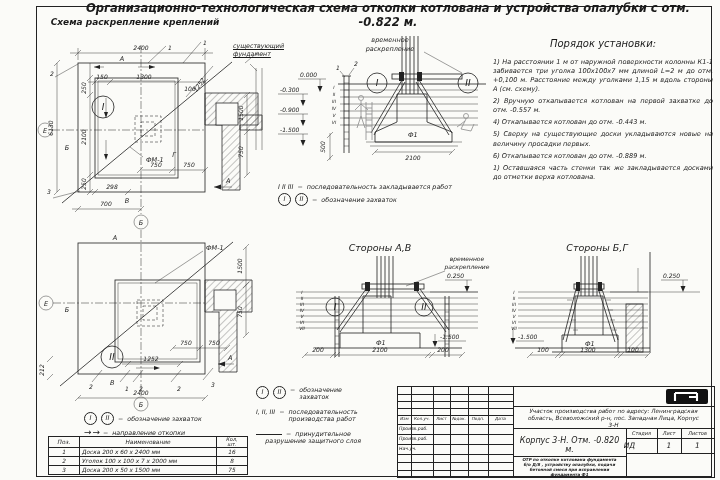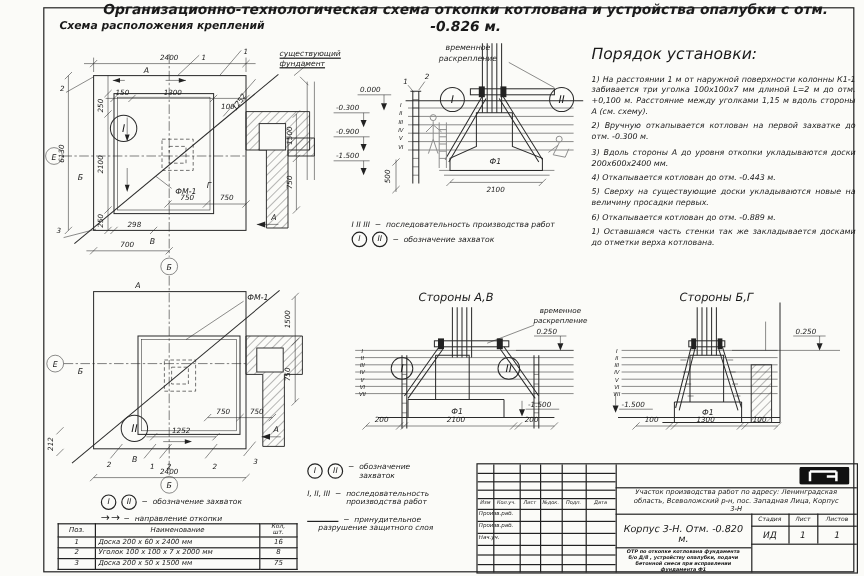--- a/index.html
+++ b/index.html
@@ -6,33 +6,33 @@
   .sheet{position:relative;width:720px;height:480px;background:#fbfbf8;overflow:hidden;
          font-family:"DejaVu Sans",sans-serif;color:#1a1a1a;}
   .frame{position:absolute;left:36px;top:6px;width:674px;height:469px;border:1.4px solid #222;}
   .abs{position:absolute;}
   .title{left:66px;top:1px;width:644px;text-align:center;font-size:11.5px;font-weight:bold;font-style:italic;}
   .hleft{left:40px;top:17px;width:190px;text-align:center;font-size:9px;font-weight:bold;font-style:italic;line-height:1.15;}
   .hmid{left:330px;top:14px;width:180px;text-align:center;font-size:9.5px;font-weight:bold;font-style:italic;}
   .exfound{left:233px;top:42px;width:70px;font-size:6.3px;font-style:italic;line-height:1.25;text-decoration:underline;}
   
   .order{left:493px;top:37px;width:220px;font-size:6.6px;font-style:italic;line-height:1.38;}
-  .order .ohead{text-align:left;font-size:13px;margin-bottom:7px;}
+  .order .ohead{text-align:center;font-size:10px;margin-bottom:7px;}
   .order p{margin:0 0 3px 0;text-align:justify;}
   .order .note{margin-top:7px;}
   
   .circ{display:inline-block;width:11px;height:11px;border:0.9px solid #222;border-radius:50%;
         text-align:center;font-size:6.5px;line-height:11px;font-style:italic;vertical-align:middle;}
   .leg{font-size:6.3px;font-style:italic;}
   .legrow{display:flex;align-items:center;gap:4px;margin-bottom:3px;}
   .leg-left{left:84px;top:412px;width:170px;}
   .arrowglyph{font-size:9px;line-height:9px;letter-spacing:-1px;}
   .leg-mid{left:256px;top:386px;width:140px;}
   .leg-mid .legrow{margin-bottom:8px;align-items:flex-start;}
-  .leg-fw{left:278px;top:183px;width:210px;font-size:6.4px;font-style:italic;margin-left:15px;}
+  .leg-fw{left:278px;top:183px;width:210px;font-size:6.4px;font-style:italic;}
   .leg-fw .legrow{margin-bottom:2px;}
   .dashsym{display:inline-block;width:26px;border-top:1px solid #222;height:1px;margin-top:4px;}
   
   .materials{left:48px;top:436px;}
   .materials table{border-collapse:collapse;font-size:5.8px;font-style:italic;}
   .materials td,.materials th{border:0.9px solid #222;padding:0 2px;height:8px;font-weight:normal;}
   .materials th{text-align:center;}
   .materials .cpos{width:26px;text-align:center;}
   .materials .cname{width:132px;}
   .materials .cqty{width:26px;text-align:center;}
@@ -61,23 +61,23 @@
   svg .gray{stroke:#8a8a8a;stroke-width:.8;fill:none;}
   svg text{fill:#1a1a1a;stroke:none;font-style:italic;font-family:"DejaVu Sans",sans-serif;}
   .t45{font-size:4.5px;} .t6{font-size:6px;} .t65{font-size:6.5px;} .t9{font-size:9px;} .t95{font-size:9.5px;}
 </style>
 </head>
 <body>
 
 <div class="sheet">
   <div class="frame abs"></div>
 
-  <div class="abs title">Организационно-технологическая схема откопки котлована и устройства опалубки с отм. -0.826 м.</div>
+  <div class="abs title">Организационно-технологическая схема откопки котлована и устройства опалубки с отм. -0.822 м.</div>
   <div class="abs hleft">
-    <div>Схема расположения креплений</div>
+    <div>Схема раскрепление креплений</div>
   </div>
   <div class="abs exfound">
     <div>существующий</div>
     <div>фундамент</div>
   </div>
 
   <svg class="abs" style="left:0;top:0;" width="720" height="480" viewBox="0 0 720 480">
     <defs>
       <pattern id="hatch" width="5" height="5" patternUnits="userSpaceOnUse" patternTransform="rotate(45)">
         <line x1="0" y1="0" x2="0" y2="5" stroke="#3a3a3a" stroke-width="0.6"></line>
@@ -407,33 +407,32 @@
       <path class="tn" d="M527,358 l6,-6 M645,358 l6,-6 M555,358 l6,-6 M559,358 l6,-6 M614,358 l6,-6 M618,358 l6,-6"></path>
       <text class="t6" x="543" y="352" text-anchor="middle">100</text>
       <text class="t6" x="588" y="352" text-anchor="middle">1300</text>
       <text class="t6" x="633" y="352" text-anchor="middle">100</text>
     </g>
   </svg>
 
   <div class="abs order">
     <div class="ohead">Порядок установки:</div>
     <p>1) На расстоянии 1 м от наружной поверхности колонны К1-1 забивается три уголка 100х100х7 мм длиной L=2 м до отм. +0,100 м. Расстояние между уголками 1,15 м вдоль стороны А (см. схему).</p>
-    <p>2) Вручную откапывается котлован на первой захватке до отм. -0.300 м.</p>
-    <p>3) Вдоль стороны А до уровня откопки укладываются доски 200х600х2400 мм.</p>
+    <p>2) Вручную откапывается котлован на первой захватке до отм. -0.557 м.</p>
     <p>4) Откапывается котлован до отм. -0.443 м.</p>
     <p>5) Сверху на существующие доски укладываются новые на величину просадки первых.</p>
     <p>6) Откапывается котлован до отм. -0.889 м.</p>
     <p>1) Оставшаяся часть стенки так же закладывается досками до отметки верха котлована.</p>
   </div>
 
   <div class="abs leg-fw">
     <div class="legrow">
       <span>I  II  III</span>
       <span>−</span>
-      <span>последовательность производства работ</span>
+      <span>последовательность закладывается работ</span>
     </div>
     <div class="legrow">
       <span class="circ">I</span>
       <span class="circ">II</span>
       <span>−</span>
       <span>обозначение захваток</span>
     </div>
   </div>
 
   <div class="abs leg leg-left">
@@ -561,17 +560,17 @@
       <div>бетонной смеси при исправлении</div>
       <div>фундамента Ф1</div>
     </div>
     <div class="vl" style="left:259px;top:41px;height:25px;bottom:auto"></div>
     <div class="vl" style="left:283px;top:41px;height:25px;bottom:auto"></div>
     <div class="hl" style="left:228px;top:51px;width:88px"></div>
     <div class="hl" style="left:228px;top:66px;width:88px"></div>
     <div class="cell stghead" style="left:228px;top:43px;width:31px">Стадия</div>
     <div class="cell stghead" style="left:259px;top:43px;width:24px">Лист</div>
     <div class="cell stghead" style="left:283px;top:43px;width:33px">Листов</div>
-    <div class="cell stgval" style="left:228px;top:54px;width:31px">ИД</div>
+    <div class="cell stgval" style="left:216px;top:54px;width:31px">ИД</div>
     <div class="cell stgval" style="left:259px;top:54px;width:24px">1</div>
     <div class="cell stgval" style="left:283px;top:54px;width:33px">1</div>
   </div>
 </div>
 
 </body></html>

